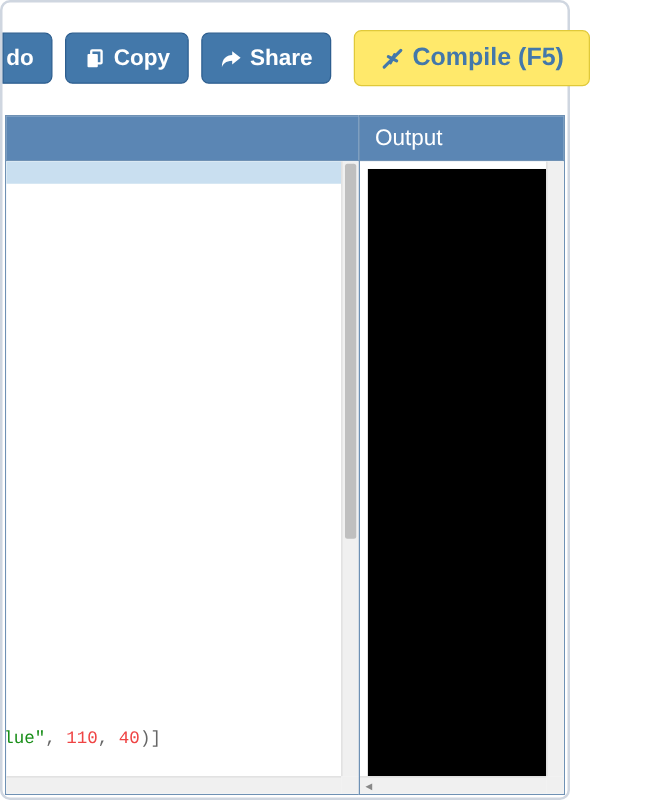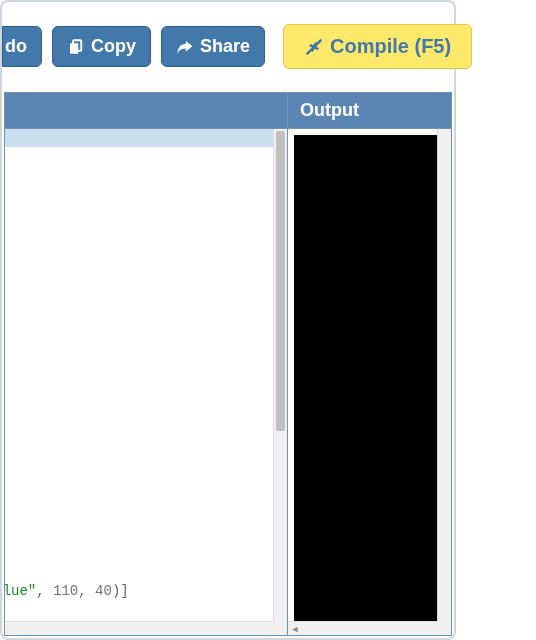--- a/index.html
+++ b/index.html
@@ -91,21 +91,21 @@
       flex: 1;
       display: flex;
       flex-direction: column;
       min-width: 0;
       border: 1px solid #6f91b4;
       position: relative;
     }
     .pane-header {
       background: #5b86b4;
       color: #ffffff;
-      font-weight: 700;
+      font-weight: 400;
       font-size: 18px;
       padding: 7px 12px;
       border-bottom: 1px solid #6f91b4;
     }
     .pane-left .pane-header {
       height: 36px;
     }
     .pane-body {
       flex: 1;
       position: relative;
@@ -131,21 +131,21 @@
     .code-text {
       position: absolute;
       left: -120px;
       bottom: 20px;
       font-family: Consolas, "Courier New", monospace;
       font-size: 14px;
       white-space: pre;
       color: #333;
     }
     .tok-str { color: #1a8f1a; }
-    .tok-num { color: #737373; }
+    .tok-num { color: #ef4444; }
     .tok-punc { color: #666; }
     .scrollbar-v {
       position: absolute;
       right: 0;
       top: 0;
       width: 14px;
       background: #f0f0f0;
       border-left: 1px solid #ddd;
     }
     .scrollbar-v-left {

